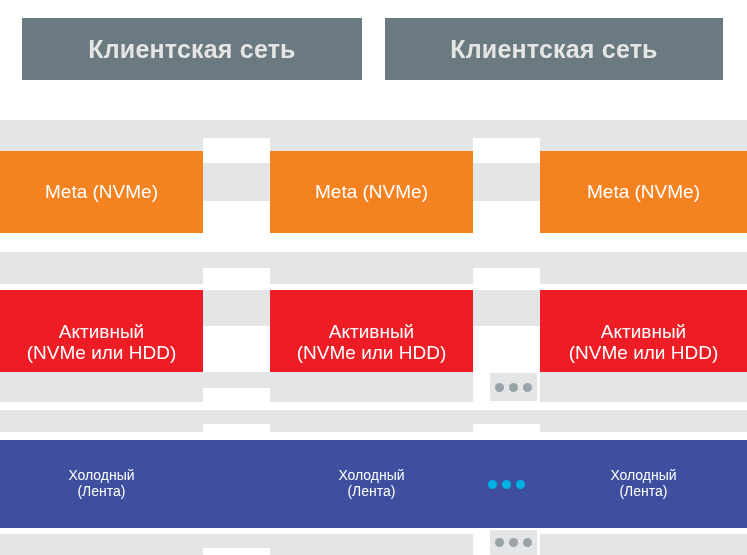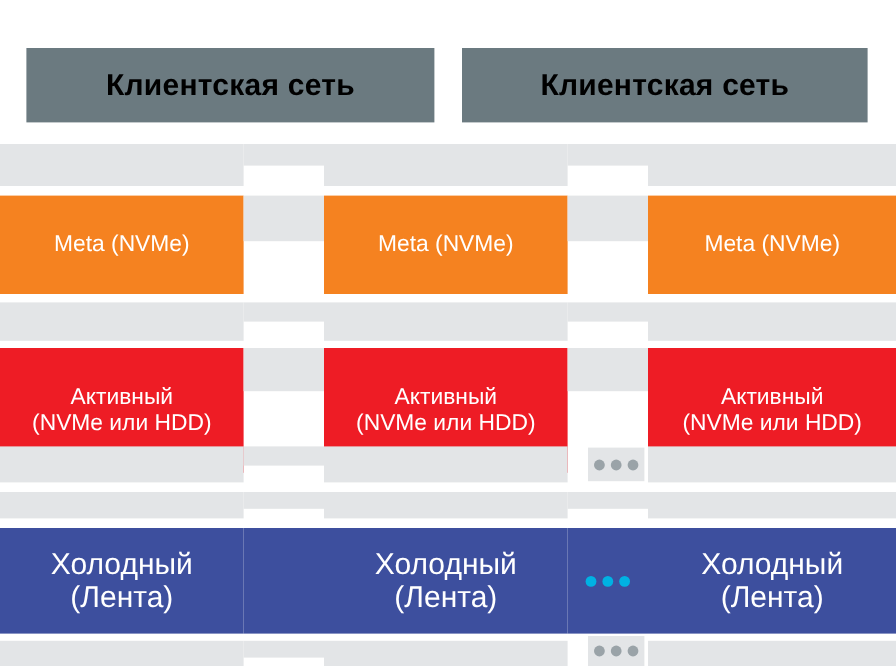--- a/index.html
+++ b/index.html
@@ -18,29 +18,28 @@
     width: 747px;
     height: 555px;
     background: #ffffff;
   }
 
   
   .client-box {
     position: absolute;
     box-sizing: border-box;
     background: #6b7a80;
-    color: #000000;
+    color: #e5e5e5;
     display: flex;
     align-items: center;
     justify-content: center;
     font-size: 25px;
     font-weight: bold;
     letter-spacing: 0.2px;
     white-space: nowrap;
-    margin-top: 22px;
   }
   #client-left  { left: 22px;  top: 18px; width: 340px; height: 62px; }
   #client-right { left: 385px; top: 18px; width: 338px; height: 62px; }
 
   
   .band {
     position: absolute;
     box-sizing: border-box;
     display: flex;
     align-items: center;
@@ -60,33 +59,33 @@
   
   .col-a { left: 0px;   width: 203px; }
   .col-b { left: 270px; width: 203px; }
   .col-c { left: 540px; width: 207px; }
 
   
   .meta {
     background: #f58220;
     font-size: 19px;
     height: 82px;
-    top: 163px;
+    top: 151px;
   }
   
   .active {
     background: #ee1c25;
     font-size: 19px;
     height: 104px;
     top: 290px;
   }
   
   .cold {
     background: #3d4f9e;
-    font-size: 25px;
+    font-size: 14px;
     height: 88px;
     top: 440px;
   }
 
   
   .dots {
     position: absolute;
     display: flex;
     align-items: center;
     justify-content: center;

